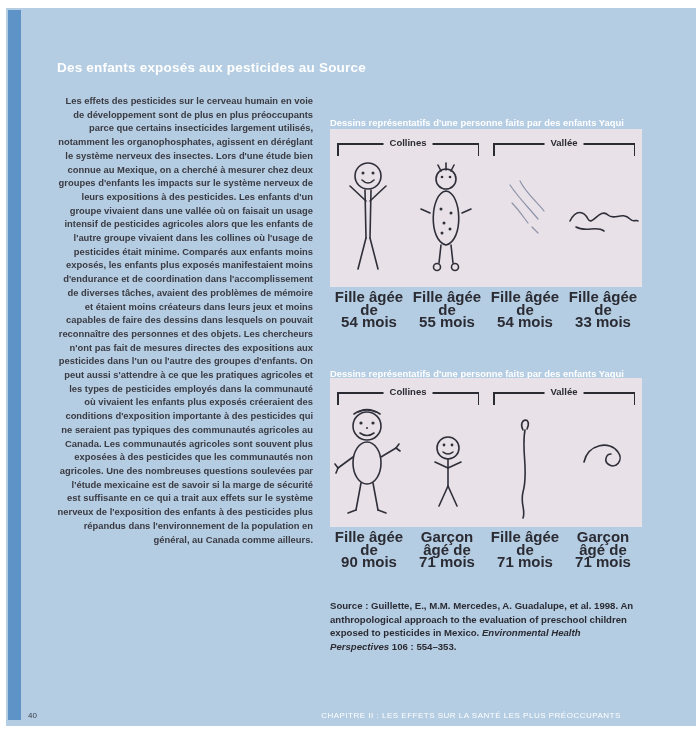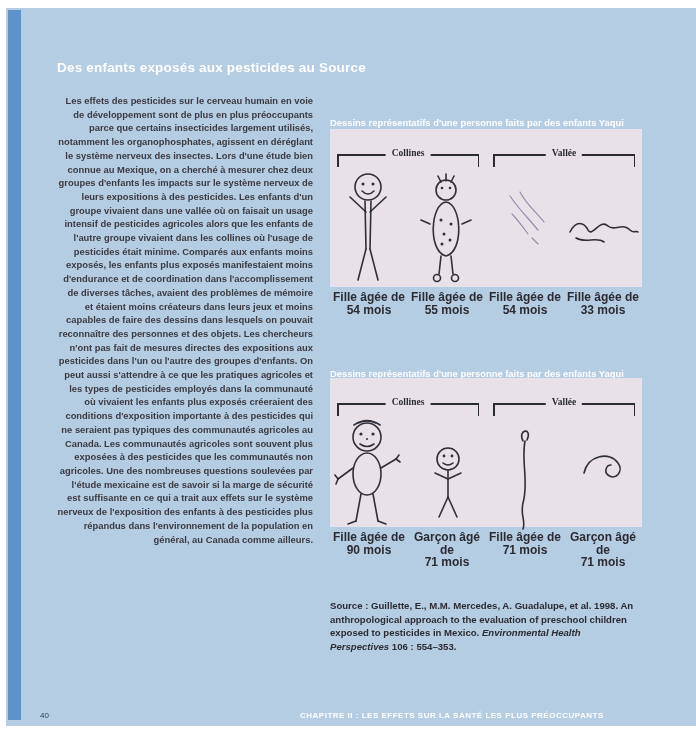--- a/index.html
+++ b/index.html
@@ -32,54 +32,54 @@
     color:#ffffff; font-weight:bold; font-size:9.4px; line-height:12.6px;margin-top:24px;
   }
   .cap1 { top:93px; }
   .cap2 { top:344px; }
   .panel {
     position:absolute; left:330px; width:312px;
     background:#e9e1e8; display:flex; flex-direction:column;
   }
   .panel1 { top:129px; height:158px; }
   .panel2 { top:378px; height:149px; }
-  .hdr-row { display:flex; margin-top:19px; height:18px;font-family:Liberation Serif, serif; }
+  .hdr-row { display:flex; margin-top:8px; height:18px; }
   .col-hdr { position:relative; flex:1; margin:0 7px; }
   .hline { position:absolute; left:0; right:0; top:6px; height:1.5px; background:#2b2b33; }
   .tick { position:absolute; top:6px; width:1.5px; height:13px; background:#2b2b33; }
   .tick.left { left:0; } .tick.right { right:0; }
   .hdr-label {
     position:absolute; left:50%; top:0; transform:translateX(-50%);
     background:#e9e1e8; padding:0 6px; white-space:nowrap;
     font-weight:bold; font-size:9.5px; color:#2b2b33;
   }
   .cells { flex:1; display:flex; }
   .cell { flex:1; position:relative; }
   .cell svg { position:absolute; left:50%; transform:translateX(-50%); }
   .d-f1-1 { top:4px; }   .d-f1-2 { top:6px; }
   .d-f1-3 { top:12px; }  .d-f1-4 { top:34px; }
   .d-f2-1 { top:2px; }   .d-f2-2 { top:16px; }
   .d-f2-3 { top:2px; }   .d-f2-4 { top:14px; }
   .labels-row {
     position:absolute; left:330px; width:312px; display:flex;
   }
   .labels1 { top:291px; } .labels2 { top:531px; }
-  .lbl { flex:1; text-align:center; font-size:12px; font-weight:bold; color:#2b2b33; line-height:12.5px; }
+  .lbl { flex:1; text-align:center; font-size:15px; font-weight:bold; color:#2b2b33; line-height:12.5px; }
   .source {
     position:absolute; left:330px; top:599px; width:308px;
     font-size:9.6px; line-height:13.6px; font-weight:bold; color:#2b2b33;
   }
   .source .it { font-style:italic; font-weight:bold; }
   .page-num {
-    position:absolute; left:40px; top:711px;
+    position:absolute; left:28px; top:711px;
     font-size:8px; font-weight:normal; color:#39424e;
   }
   .chapter {
-    position:absolute; left:300px; top:711px; width:342px; text-align:left;
-    font-size:8px; font-weight:bold; color:#ffffff; letter-spacing:0.5px;
+    position:absolute; left:300px; top:711px; width:342px; text-align:center;
+    font-size:8px; font-weight:normal; color:#ffffff; letter-spacing:0.5px;
   }
   .sk { stroke:#2f2f3a; stroke-width:1.6; fill:none; stroke-linecap:round; stroke-linejoin:round; }
   .skf { fill:#2f2f3a; stroke:none; }
   .faint { stroke:#8d93a8; stroke-width:1.2; fill:none; stroke-linecap:round; }
 </style>
 </head>
 <body>
 
 <div class="page-bg"></div>
 <div class="accent-strip"></div>

